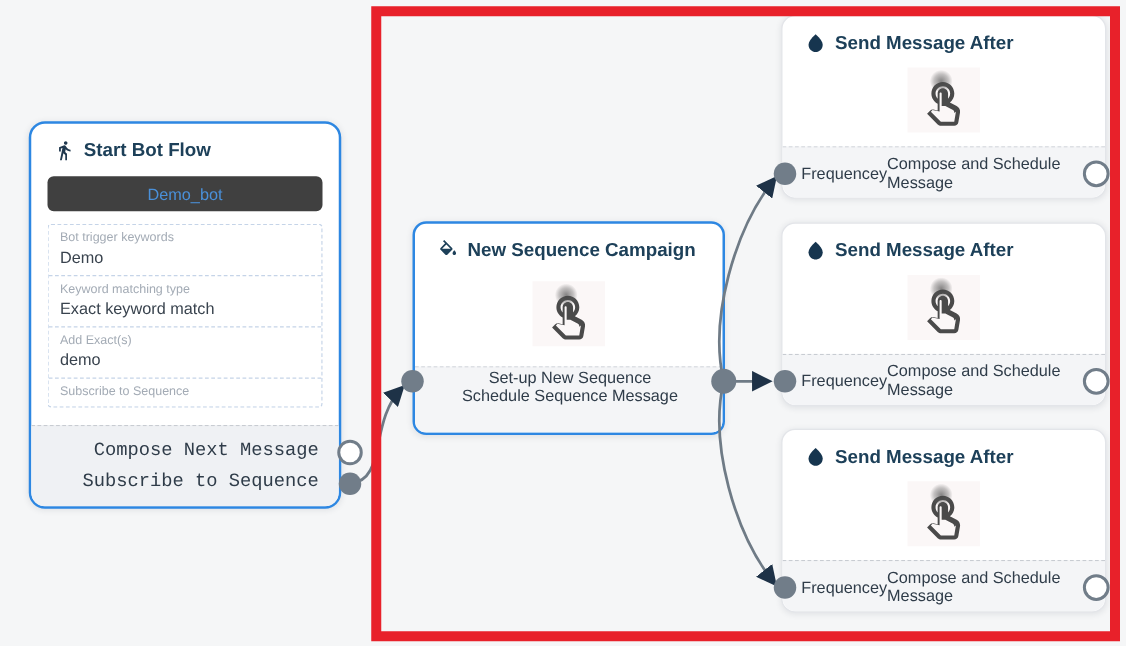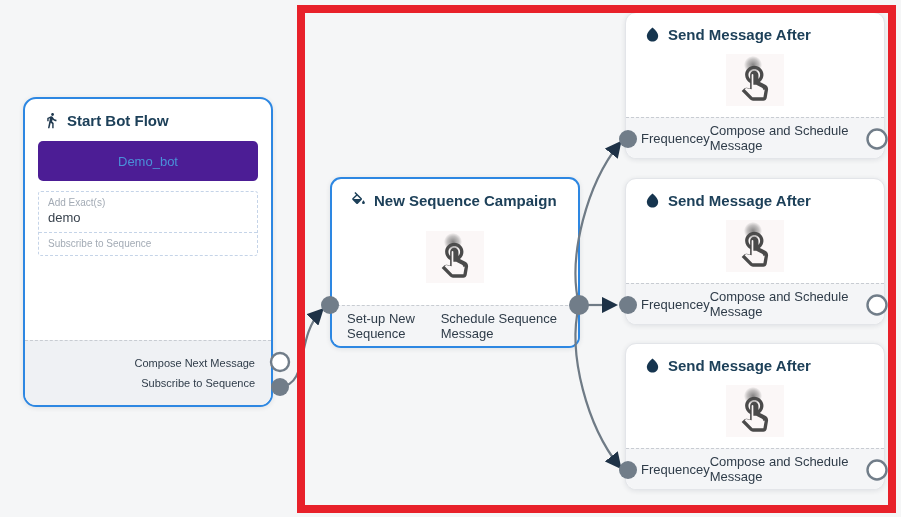--- a/index.html
+++ b/index.html
@@ -34,48 +34,48 @@
     display:flex;align-items:center;justify-content:flex-start;
     font-size:13px;color:#2f3c49;
   }
 
   
   .start-node{
     left:23px;top:97px;width:250px;height:310px;
     border:2px solid #2d87e2;border-radius:13px;
   }
   .bot-button{
-    margin:12px 13px 0 13px;height:40px;border-radius:5px;
-    background:#4c1d95;color:#4a90d9;font-size:13px;
+    margin:12px 13px 0 13px;height:28px;border-radius:5px;
+    background:#404040;color:#4a90d9;font-size:13px;
     display:flex;align-items:center;justify-content:center;
     cursor:default;
   }
   .fields{
     margin:10px 13px 0 13px;
     border:1px dashed #c5d4e8;border-radius:3px;
   }
   .field{padding:4px 9px 5px 9px;border-bottom:1px dashed #c5d4e8;}
   .field:last-child{border-bottom:none;}
   .field-label{font-size:10px;color:#a3abb5;line-height:13px;}
   .field-value{font-size:13px;color:#39434e;line-height:18px;}
   .start-footer{
     position:absolute;left:0;right:0;bottom:0;height:65px;
     background:#eff1f4;border-top:1px dashed #c8ccd2;
     border-radius:0 0 11px 11px;
     display:flex;flex-direction:column;justify-content:center;gap:8px;
     padding-right:16px;box-sizing:border-box;
   }
-  .start-footer .out-row{font-size:11px;color:#2f3c49;text-align:right;}
+  .start-footer .out-row{font-size:15px;color:#2f3c49;text-align:right;font-family:Liberation Mono, monospace;}
 
   
   .campaign-node{
     left:330px;top:177px;width:250px;height:171px;
     border:2px solid #2d87e2;border-radius:11px;
   }
-  .campaign-node .node-footer{padding:0 13px 0 15px;border-radius:0 0 9px 9px;}
+  .campaign-node .node-footer{padding:0 13px 12px 15px;border-radius:0 0 9px 9px;flex-direction:column;}
 
   
   .send-node{
     width:260px;height:147px;left:625px;
     border:1px solid #e3e5e9;
   }
   .send-node .node-footer{padding:0 24px 0 15px;}
   .send-node-1{top:12px;}
   .send-node-2{top:178px;}
   .send-node-3{top:343px;}
@@ -116,20 +116,28 @@
         <svg viewBox="0 0 24 24">
             <path fill="#20394f" d="M13.5 5.5c1.09 0 2-.91 2-2s-.91-2-2-2-2 .91-2 2 .91 2 2 2zM9.8 8.9 7 23h2.1l1.8-8 2.1 2v6h2v-7.5l-2.1-2 .6-3c1.3 1.5 3.3 2.5 5.5 2.5v-2c-1.9 0-3.5-1-4.3-2.4l-1-1.6c-.4-.6-1-1-1.7-1-.3 0-.5.1-.8.1L6 8.3V13h2V9.6l1.8-.7z"></path>
           </svg>
       </span>
       <span>Start Bot Flow</span>
     </div>
 
     <div class="bot-button">Demo_bot</div>
 
     <div class="fields">
+      <div class="field">
+        <div class="field-label">Bot trigger keywords</div>
+        <div class="field-value">Demo</div>
+      </div>
+      <div class="field">
+        <div class="field-label">Keyword matching type</div>
+        <div class="field-value">Exact keyword match</div>
+      </div>
       <div class="field">
         <div class="field-label">Add Exact(s)</div>
         <div class="field-value">demo</div>
       </div>
       <div class="field">
         <div class="field-label">Subscribe to Sequence</div>
       </div>
     </div>
 
     <div class="start-footer">

